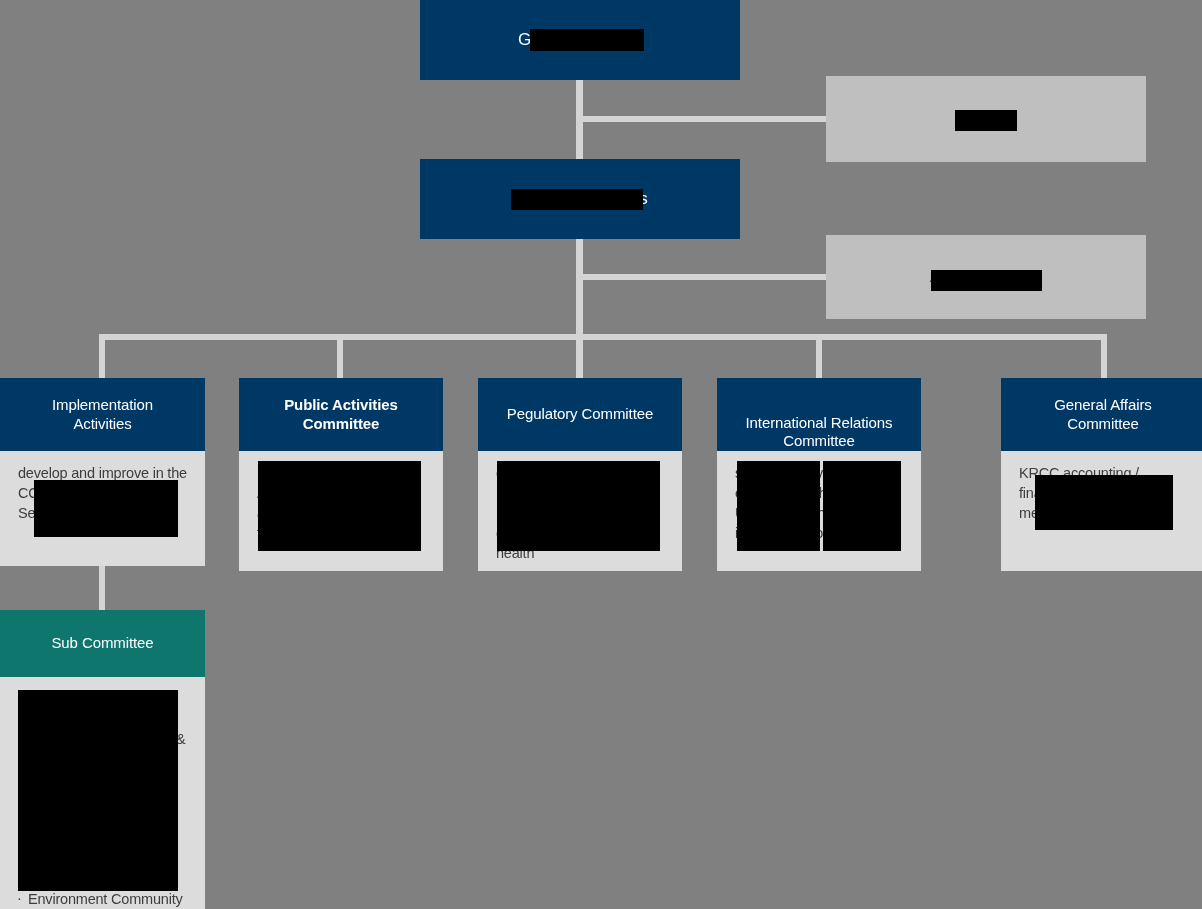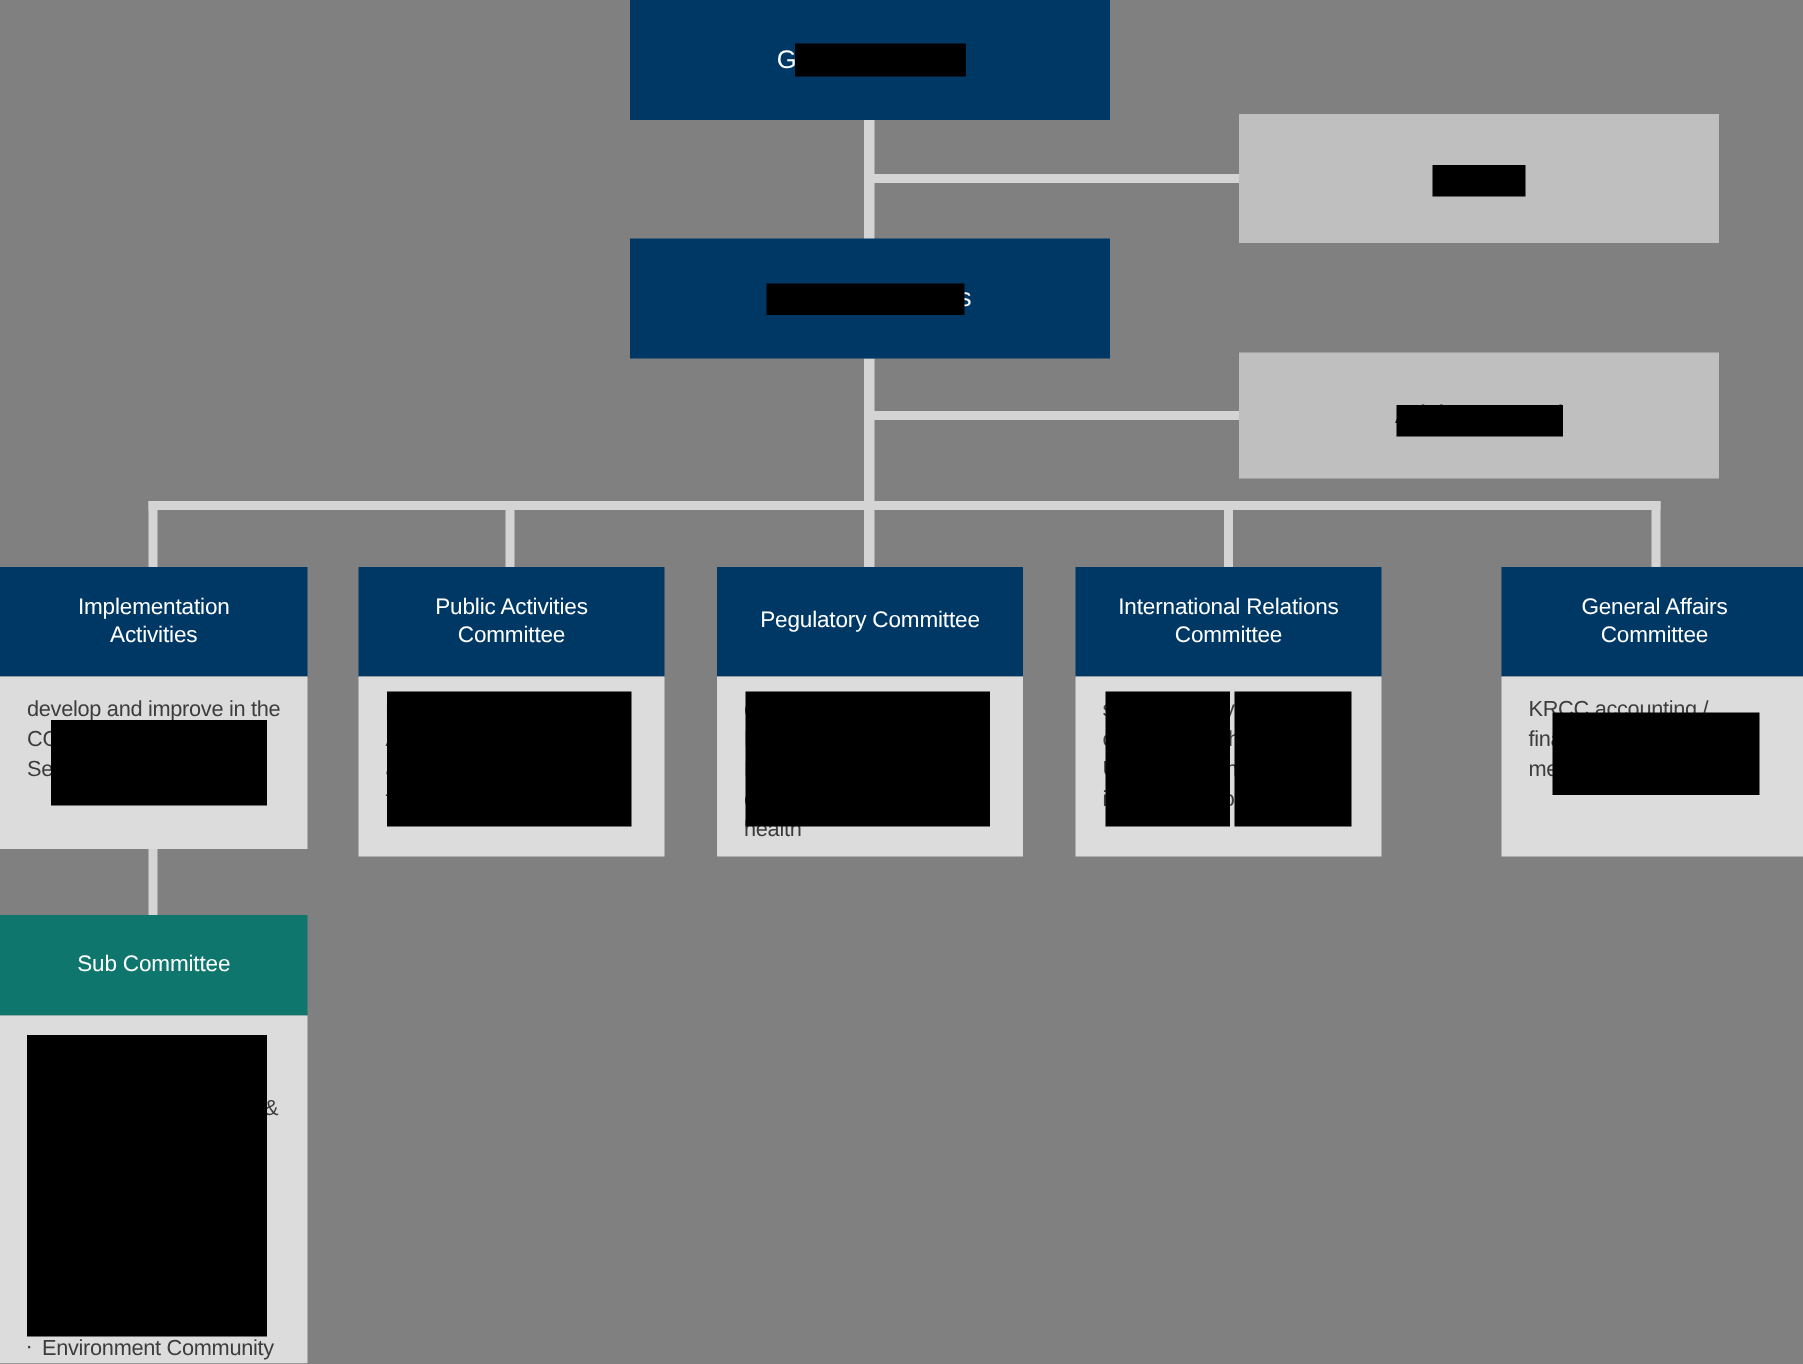--- a/index.html
+++ b/index.html
@@ -140,38 +140,38 @@
   <div class="node" style="left:0px; top:378px; width:205px; height:188px;">
     <div class="hdr" style="width:205px; height:73px; font-size:15px;">
       <span class="hdr-text">Implementation
 Activities</span>
     </div>
     <div class="body" style="width:205px; height:115px; font-size:14.5px;">develop and improve in the COMPs,  check lists and Self-evaluation methods</div>
   </div>
   <div class="redact" style="left:34px; top:480px; width:144px; height:57px;"></div>
 
   <div class="node" style="left:239px; top:378px; width:204px; height:193px;">
-    <div class="hdr" style="width:204px; height:73px; font-size:15px;">
+    <div class="hdr" style="width:204px; height:73px; font-size:15px;font-weight:bold;">
       <span class="hdr-text">Public Activities
 Committee</span>
     </div>
     <div class="body" style="width:204px; height:120px; font-size:14.5px;">publish newsletters, and Annual report of KRCC and other activities related to public relations</div>
   </div>
   <div class="redact" style="left:258px; top:461px; width:163px; height:90px;"></div>
 
   <div class="node" style="left:478px; top:378px; width:204px; height:193px;">
     <div class="hdr" style="width:204px; height:73px; font-size:15px;">
       <span class="hdr-text">Pegulatory Committee</span>
     </div>
     <div class="body" style="width:204px; height:120px; font-size:14.5px;">express opinion on Regulatory related to KRCC activities including environmant, safety, and health</div>
   </div>
   <div class="redact" style="left:497px; top:461px; width:163px; height:90px;"></div>
 
   <div class="node" style="left:717px; top:378px; width:204px; height:193px;">
-    <div class="hdr" style="width:204px; height:73px; font-size:15px;">
+    <div class="hdr" style="width:204px; height:73px; font-size:15px;align-items:flex-end;">
       <span class="hdr-text">International Relations
 Committee</span>
     </div>
     <div class="body" style="width:204px; height:120px; font-size:14.5px;">submit activity reports and cooperate with ICCA, UNEP and other international organizations</div>
   </div>
   <div class="redact" style="left:737px; top:461px; width:83px; height:90px;"></div>
   <div class="redact" style="left:823px; top:461px; width:78px; height:90px;"></div>
 
   <div class="node" style="left:1001px; top:378px; width:204px; height:193px;">
     <div class="hdr" style="width:204px; height:73px; font-size:15px;">

